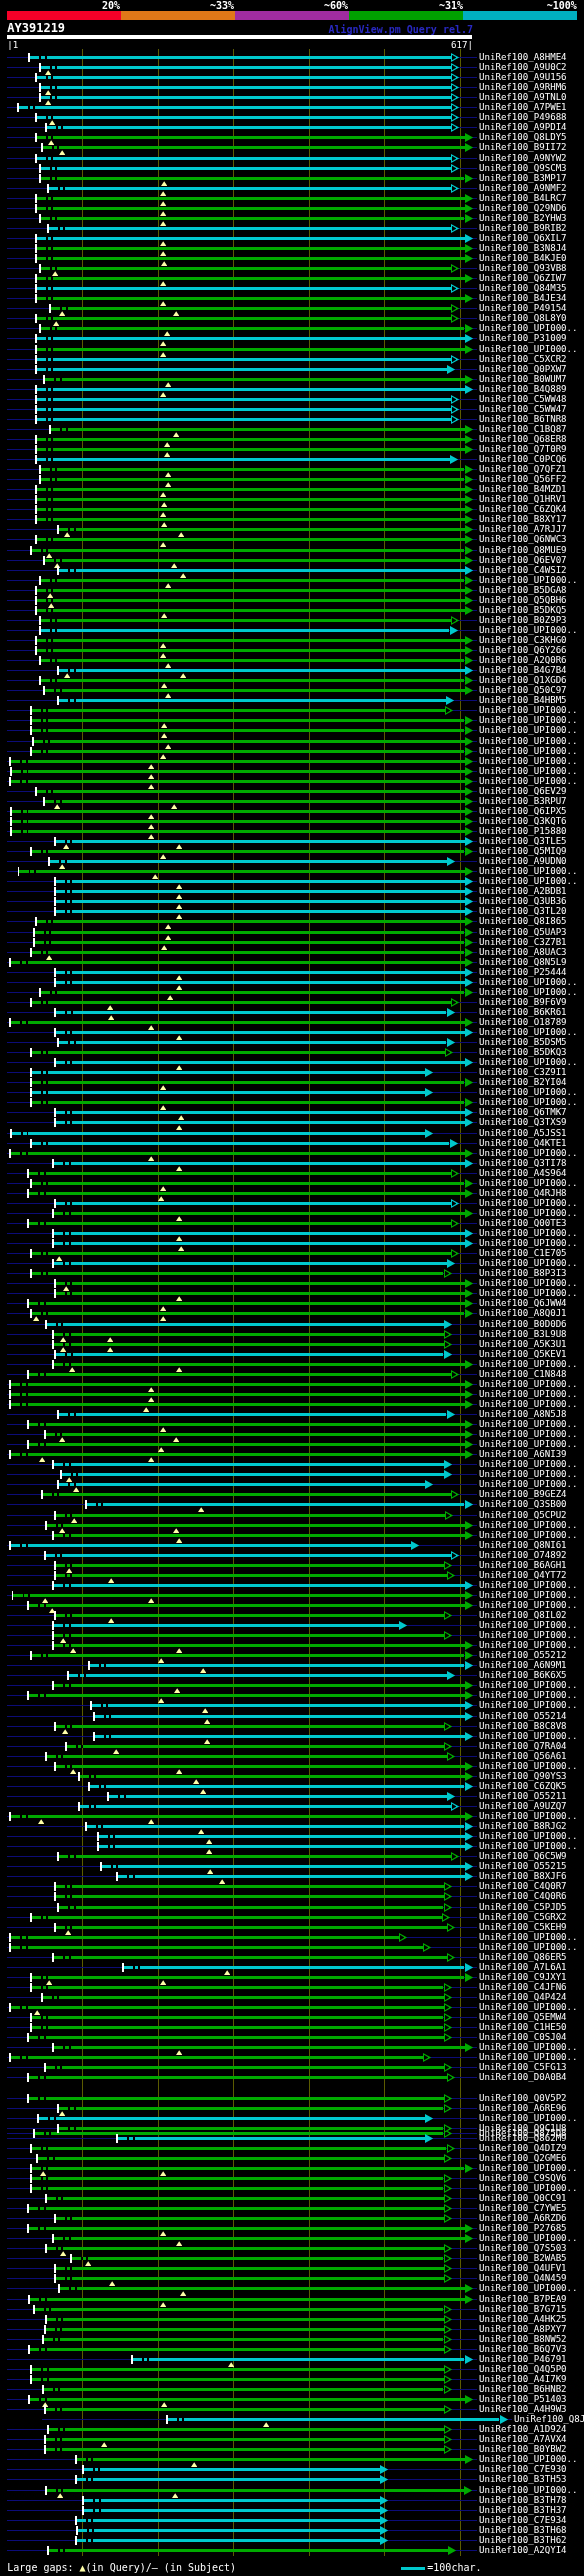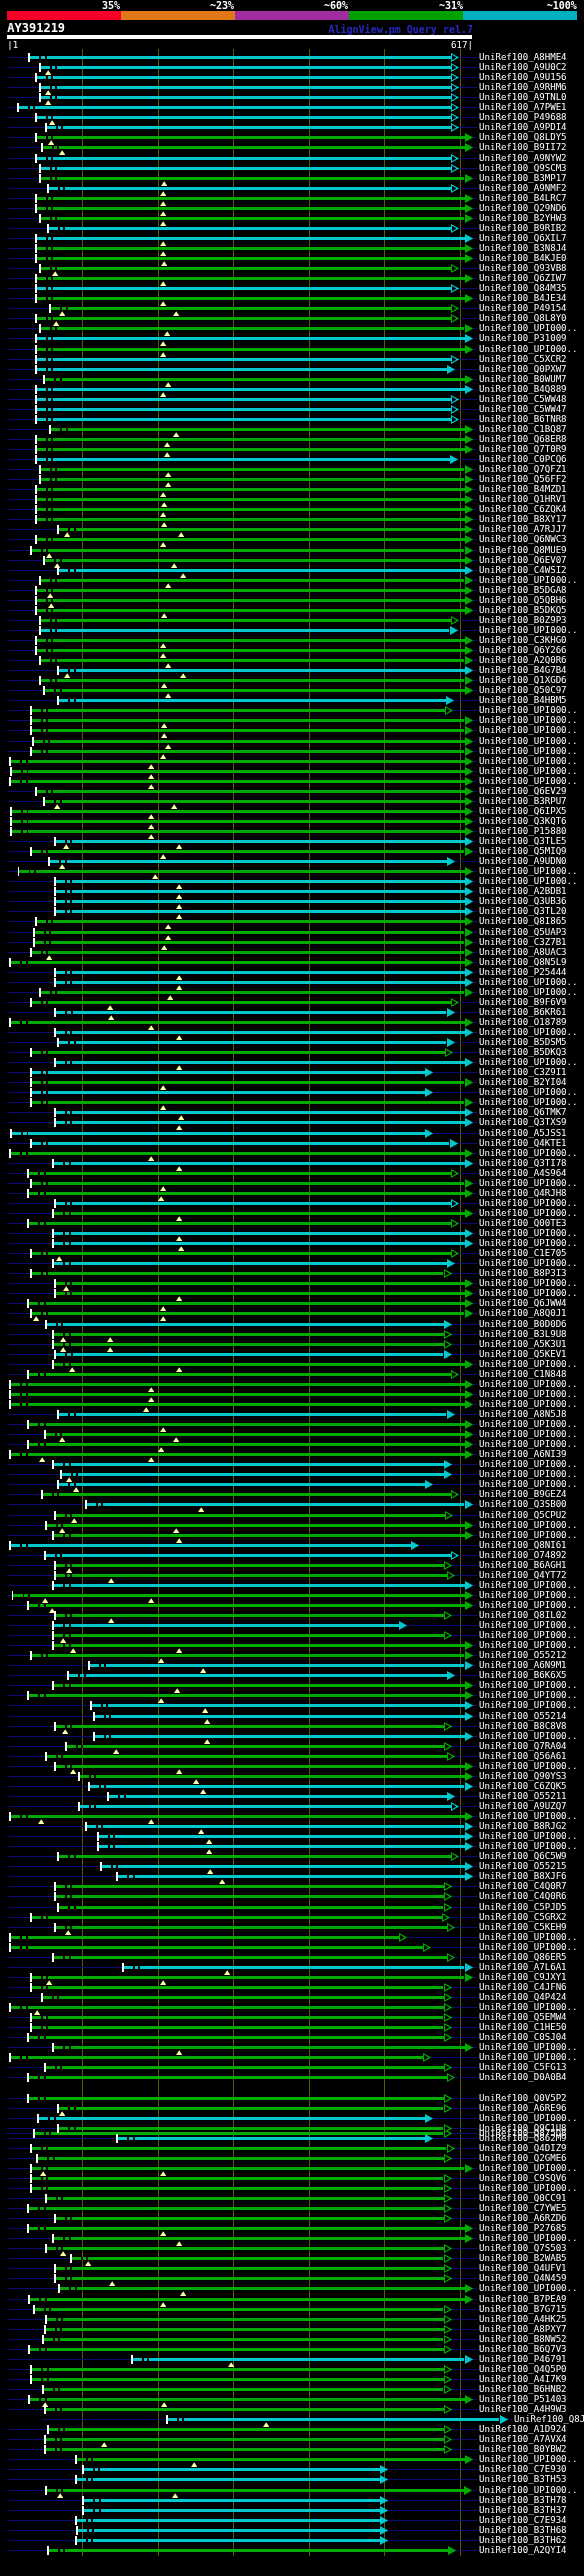--- a/index.html
+++ b/index.html
@@ -26,22 +26,22 @@
   .footer .y{color:#ffffa8;}
   .legend-swatch{position:absolute;left:394px;top:4.6px;width:24px;height:3.7px;background:#00c8cc;display:inline-block;}
   .legend-eq{position:absolute;left:420px;top:0;}
 </style>
 </head>
 <body>
 
 <div id="stage">
 
   <div>
-    <span class="pct" style="right:465px">35%</span>
-    <span class="pct" style="right:351px">~23%</span>
+    <span class="pct" style="right:465px">20%</span>
+    <span class="pct" style="right:351px">~33%</span>
     <span class="pct" style="right:237px">~60%</span>
     <span class="pct" style="right:122px">~31%</span>
     <span class="pct" style="right:8.2px">~100%</span>
     <div id="scalebar">
         <div class="seg" style="left: 7.3px; width: 114px; background: rgb(246, 0, 40);"></div>
         <div class="seg" style="left: 121px; width: 114px; background: rgb(224, 120, 24);"></div>
         <div class="seg" style="left: 235px; width: 114px; background: rgb(160, 44, 160);"></div>
         <div class="seg" style="left: 349px; width: 114px; background: rgb(0, 160, 0);"></div>
         <div class="seg" style="left: 463px; width: 114px; background: rgb(0, 176, 192);"></div>
       </div>
@@ -2651,14 +2651,19 @@
         <div class="base" style="left: 7.3px; width: 470px; top: 3.7px;"></div>
         <div class="bar" style="left: 49px; width: 399px; top: 2.7px; background: rgb(0, 170, 0);"></div>
         <div class="notch" style="left: 58px; top: 2.7px;"></div>
         <div class="notch" style="left: 63px; top: 2.7px;"></div>
         <div class="tick" style="left: 47px; top: 0px;"></div>
         <div class="arrow" style="left: 448px; top: 0px; background: rgb(0, 170, 0);"></div>
         <span class="hitlabel" style="top: -0.9px;">UniRef100_A2QYI4</span>
       </div>
     </div>
 
+  <div class="footer">
+    <span>Large gaps: </span><span class="y">▲</span><span>(in Query)/</span><span>– </span><span>(in Subject)</span>
+    <span class="legend-swatch"></span>
+    <span class="legend-eq">=100char.</span>
+  </div>
 </div>
 
 
 </body></html>

